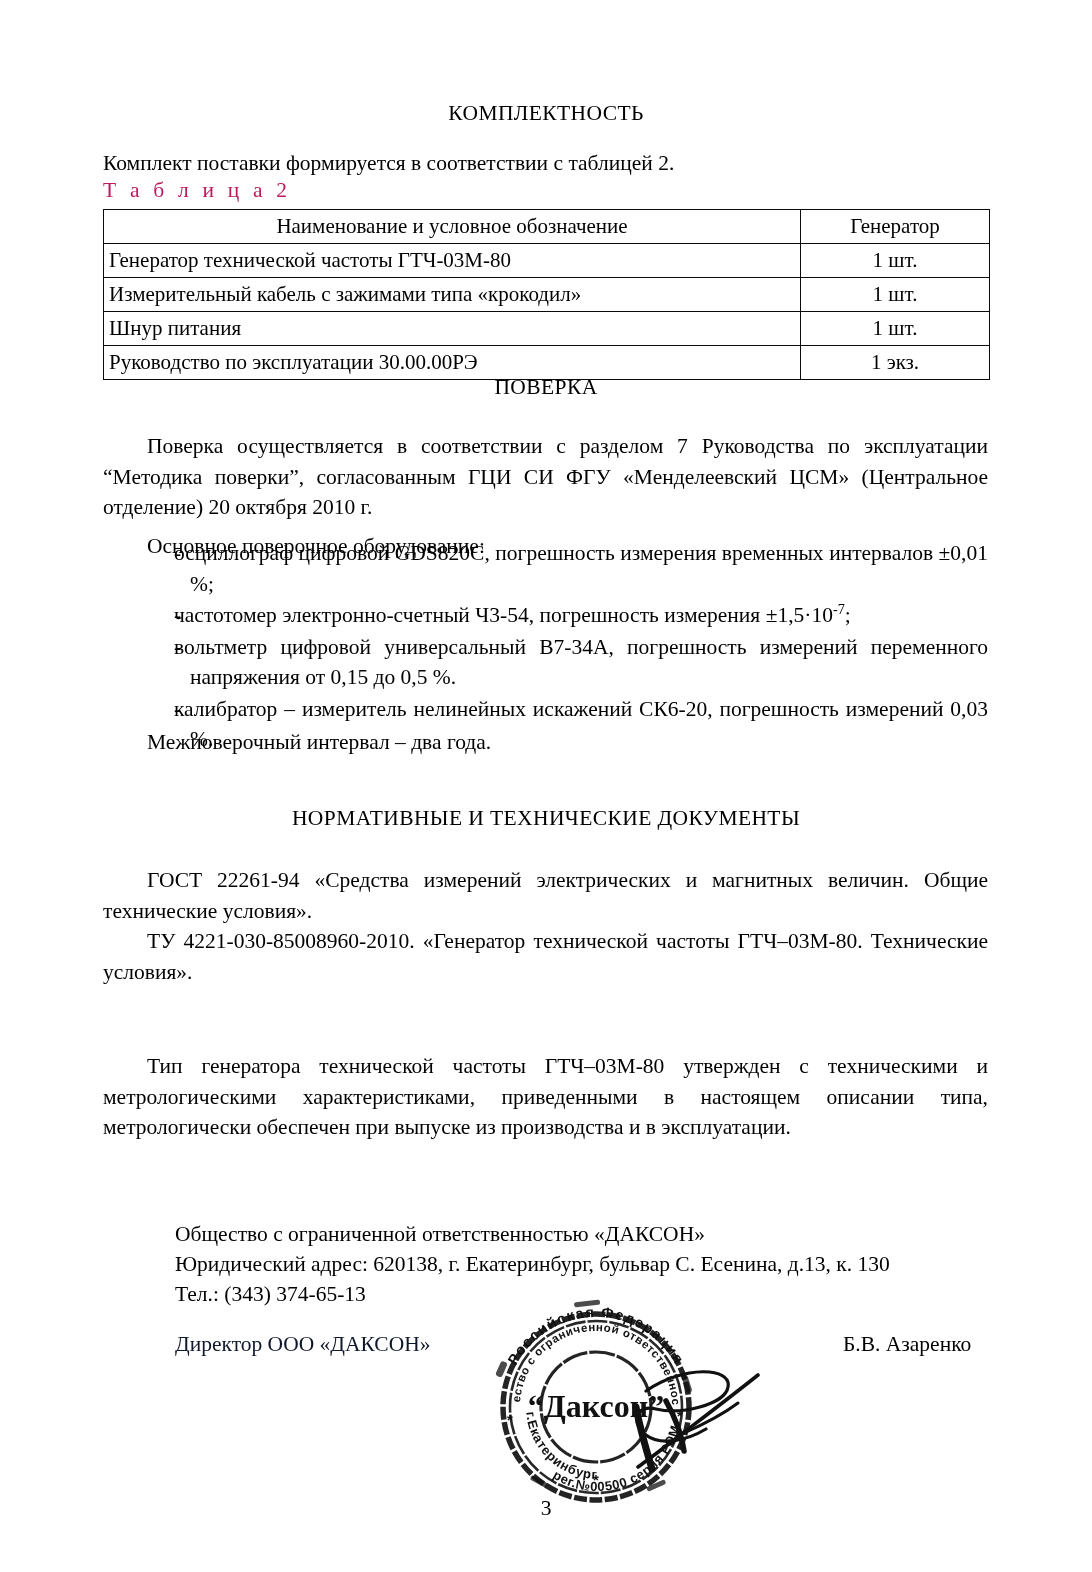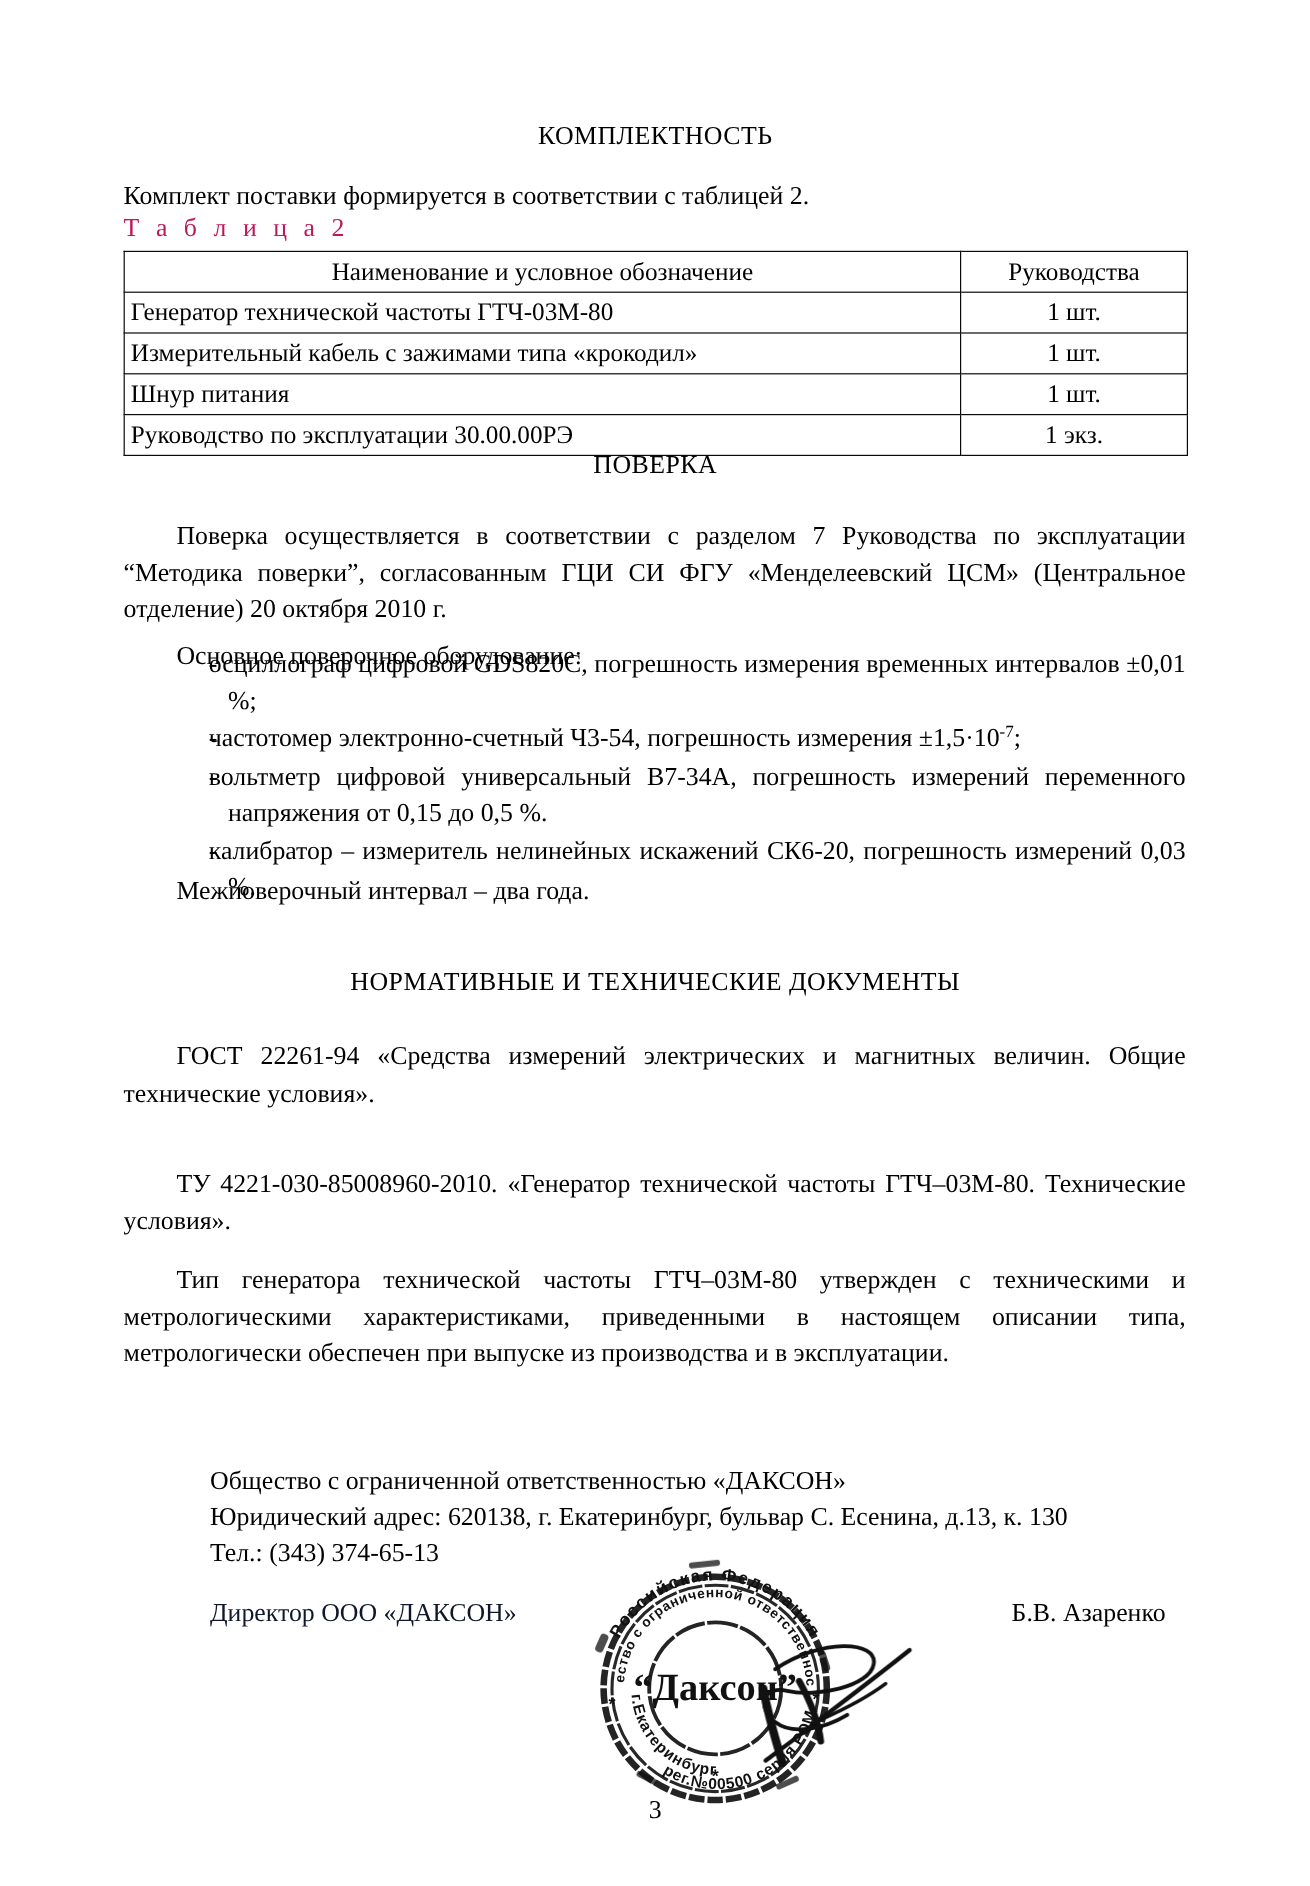--- a/index.html
+++ b/index.html
@@ -185,21 +185,21 @@
 
   <div class="tbl-wrap">
     <table class="kit">
       <colgroup>
           <col class="c-name">
           <col class="c-qty">
         </colgroup>
       <tbody>
         <tr>
           <td class="name name-head">Наименование и условное  обозначение</td>
-          <td class="qty">Руководства</td>
+          <td class="qty">Генератор</td>
         </tr>
         <tr>
           <td class="name">Генератор технической частоты ГТЧ-03М-80</td>
           <td class="qty">1 шт.</td>
         </tr>
         <tr>
           <td class="name">Измерительный кабель с зажимами типа «крокодил»</td>
           <td class="qty">1 шт.</td>
         </tr>
         <tr>
@@ -242,21 +242,21 @@
     </div>
 
   </div>
 
   <div class="para plain noindent" style="top:727px; text-indent:44px;">Межповерочный интервал – два года.</div>
 
   <div class="heading" style="top:806px;">НОРМАТИВНЫЕ И ТЕХНИЧЕСКИЕ ДОКУМЕНТЫ</div>
 
   <div class="para indent lastline-left" style="top:865px;">ГОСТ 22261-94 «Средства измерений электрических и магнитных величин. Общие технические условия».</div>
 
-  <div class="para indent lastline-left" style="top:926px;margin-top:45px;">ТУ 4221-030-85008960-2010. «Генератор технической частоты ГТЧ–03М-80. Технические условия».</div>
+  <div class="para indent lastline-left" style="top:926px;">ТУ 4221-030-85008960-2010. «Генератор технической частоты ГТЧ–03М-80. Технические условия».</div>
 
 
   <div class="para indent lastline-left" style="top:1051px;">Тип генератора технической частоты ГТЧ–03М-80 утвержден с техническими и метрологическими характеристиками, приведенными в настоящем описании типа, метрологически обеспечен при выпуске из производства и в эксплуатации.</div>
 
 
   <div class="addr-line" style="top:1219px;">Общество с ограниченной ответственностью «ДАКСОН»</div>
 
   <div class="addr-line" style="top:1249px;">Юридический адрес: 620138, г. Екатеринбург, бульвар С. Есенина, д.13, к. 130</div>
 
   <div class="addr-line" style="top:1279px;">Тел.: (343) 374-65-13</div>

